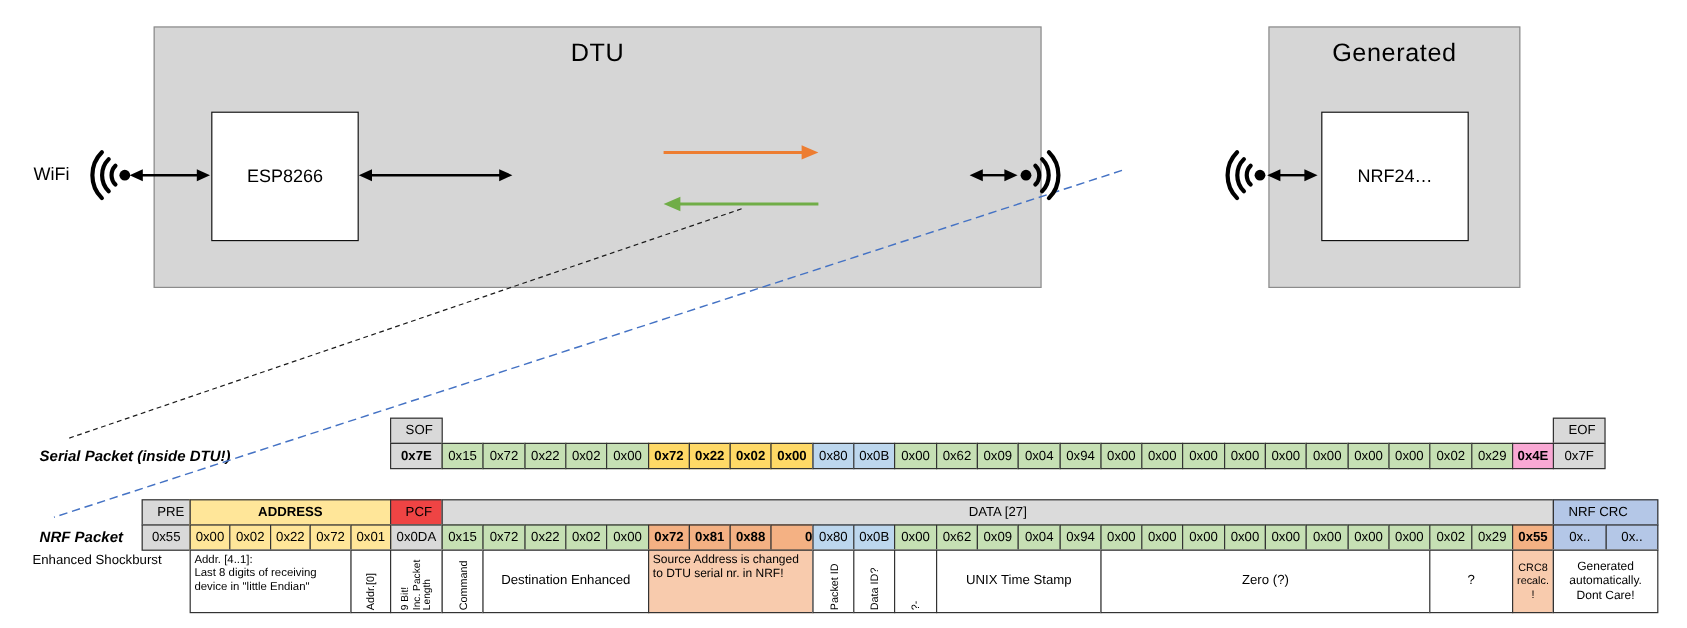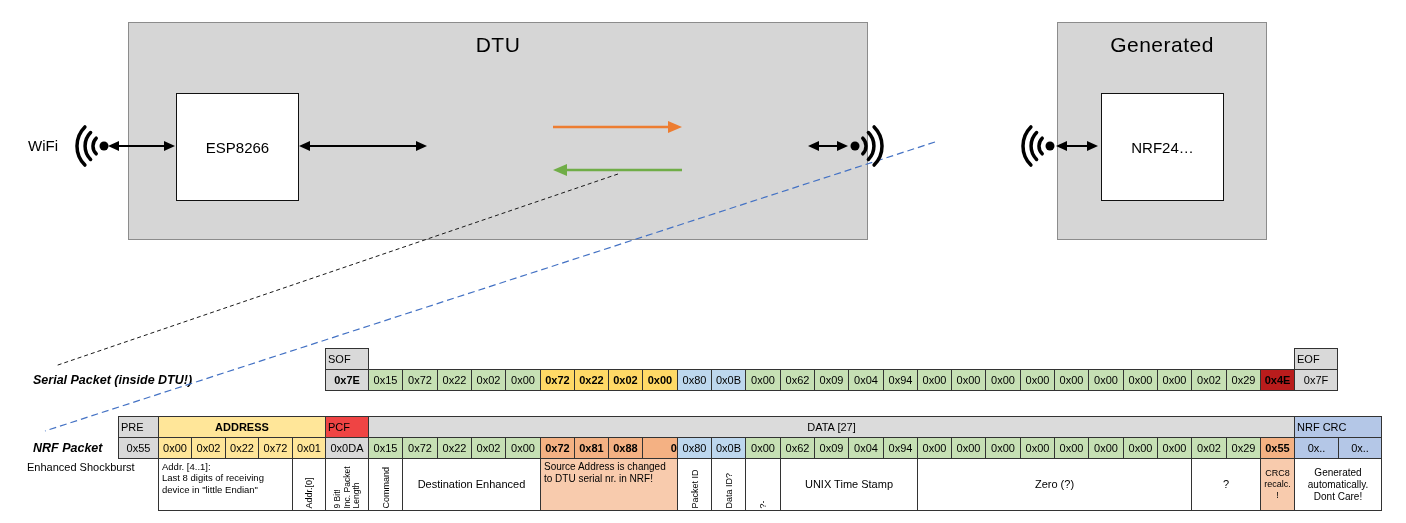--- a/index.html
+++ b/index.html
@@ -12,21 +12,21 @@
         display:flex;align-items:center;justify-content:center;font-size:15px;}
   .wifi-label{position:absolute;left:28px;top:137px;font-size:15px;}
 
   .overlay{position:absolute;left:0;top:0;z-index:5;pointer-events:none;}
 
   .row-label{position:absolute;font-weight:bold;font-style:italic;font-size:12.5px;white-space:nowrap;}
   .row-sublabel{position:absolute;font-size:11px;white-space:nowrap;}
 
   .cell{position:absolute;box-sizing:border-box;border:1px solid #333;background:#fff;
         display:flex;align-items:center;justify-content:center;font-size:11px;overflow:hidden;white-space:nowrap;}
-  .hdr{justify-content:flex-start;padding-left:2px;}
+  .hdr{justify-content:flex-start;padding-left:12px;}
   .hdr-center{justify-content:center;font-weight:bold;}
 
   .note{position:absolute;box-sizing:border-box;border:1px solid #333;background:#fff;
         font-size:10px;line-height:1.2;padding:2px 3px;white-space:pre-line;overflow:hidden;}
   .note-center{display:flex;align-items:center;justify-content:center;text-align:center;padding:1px 2px;}
   .vnote{position:absolute;box-sizing:border-box;border:1px solid #333;background:#fff;overflow:hidden;}
   .vnote span{position:absolute;left:50%;top:50%;width:47px;
         transform:translate(-50%,-50%) rotate(-90deg);
         font-size:9px;line-height:1.12;white-space:pre-line;text-align:left;display:block;}
 </style>
@@ -134,21 +134,21 @@
         <div class="cell" style="left: 917px; top: 369px; width: 35px; height: 22px; background: rgb(198, 224, 180);">0x00</div>
         <div class="cell" style="left: 951px; top: 369px; width: 35px; height: 22px; background: rgb(198, 224, 180);">0x00</div>
         <div class="cell" style="left: 985px; top: 369px; width: 36px; height: 22px; background: rgb(198, 224, 180);">0x00</div>
         <div class="cell" style="left: 1020px; top: 369px; width: 35px; height: 22px; background: rgb(198, 224, 180);">0x00</div>
         <div class="cell" style="left: 1054px; top: 369px; width: 35px; height: 22px; background: rgb(198, 224, 180);">0x00</div>
         <div class="cell" style="left: 1088px; top: 369px; width: 36px; height: 22px; background: rgb(198, 224, 180);">0x00</div>
         <div class="cell" style="left: 1123px; top: 369px; width: 35px; height: 22px; background: rgb(198, 224, 180);">0x00</div>
         <div class="cell" style="left: 1157px; top: 369px; width: 35px; height: 22px; background: rgb(198, 224, 180);">0x00</div>
         <div class="cell" style="left: 1191px; top: 369px; width: 36px; height: 22px; background: rgb(198, 224, 180);">0x02</div>
         <div class="cell" style="left: 1226px; top: 369px; width: 35px; height: 22px; background: rgb(198, 224, 180);">0x29</div>
-        <div class="cell" style="left: 1260px; top: 369px; width: 35px; height: 22px; background: #b91c1c; font-weight: 700;">0x4E</div>
+        <div class="cell" style="left: 1260px; top: 369px; width: 35px; height: 22px; background: #f9a8d4; font-weight: 700;">0x4E</div>
       </div>
   </div>
 
   <div>
     <div class="row-label" style="left:33px;top:441px;font-style:italic;">NRF Packet</div>
     <div class="row-sublabel" style="left:27px;top:461px;">Enhanced Shockburst</div>
 
     <div class="cell hdr" style="left: 118px; top: 416px; width: 41px; height: 22px; background: rgb(217, 217, 217);">PRE</div>
     <div class="cell" style="left: 118px; top: 437px; width: 41px; height: 22px; background: rgb(217, 217, 217);">0x55</div>
 

